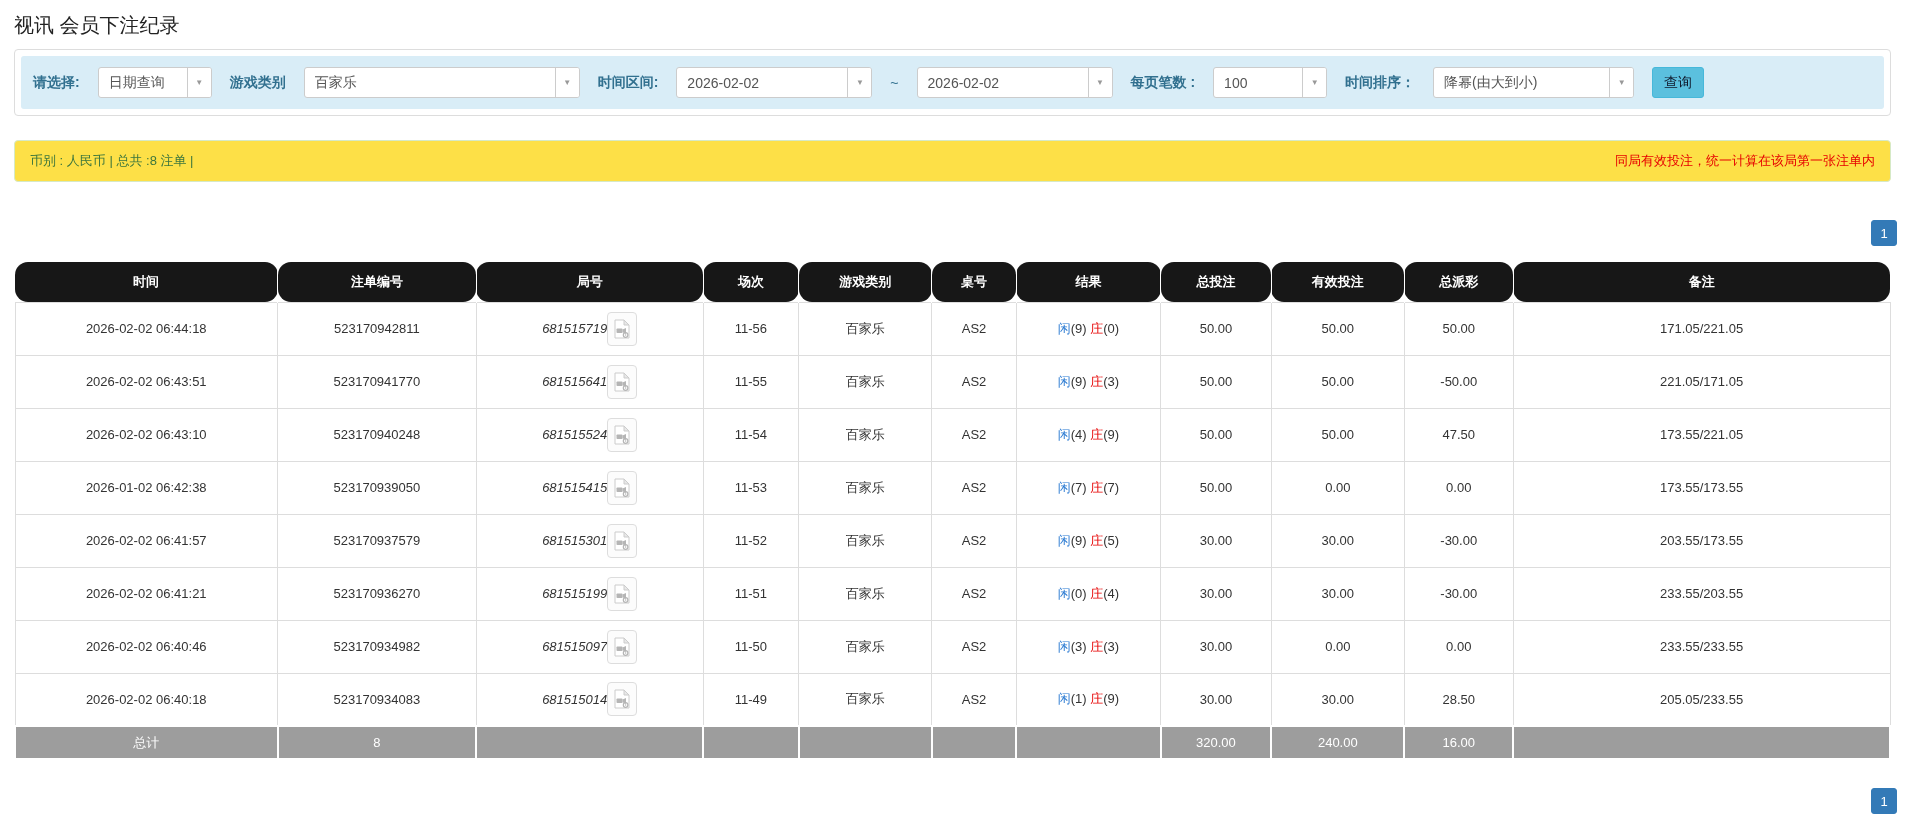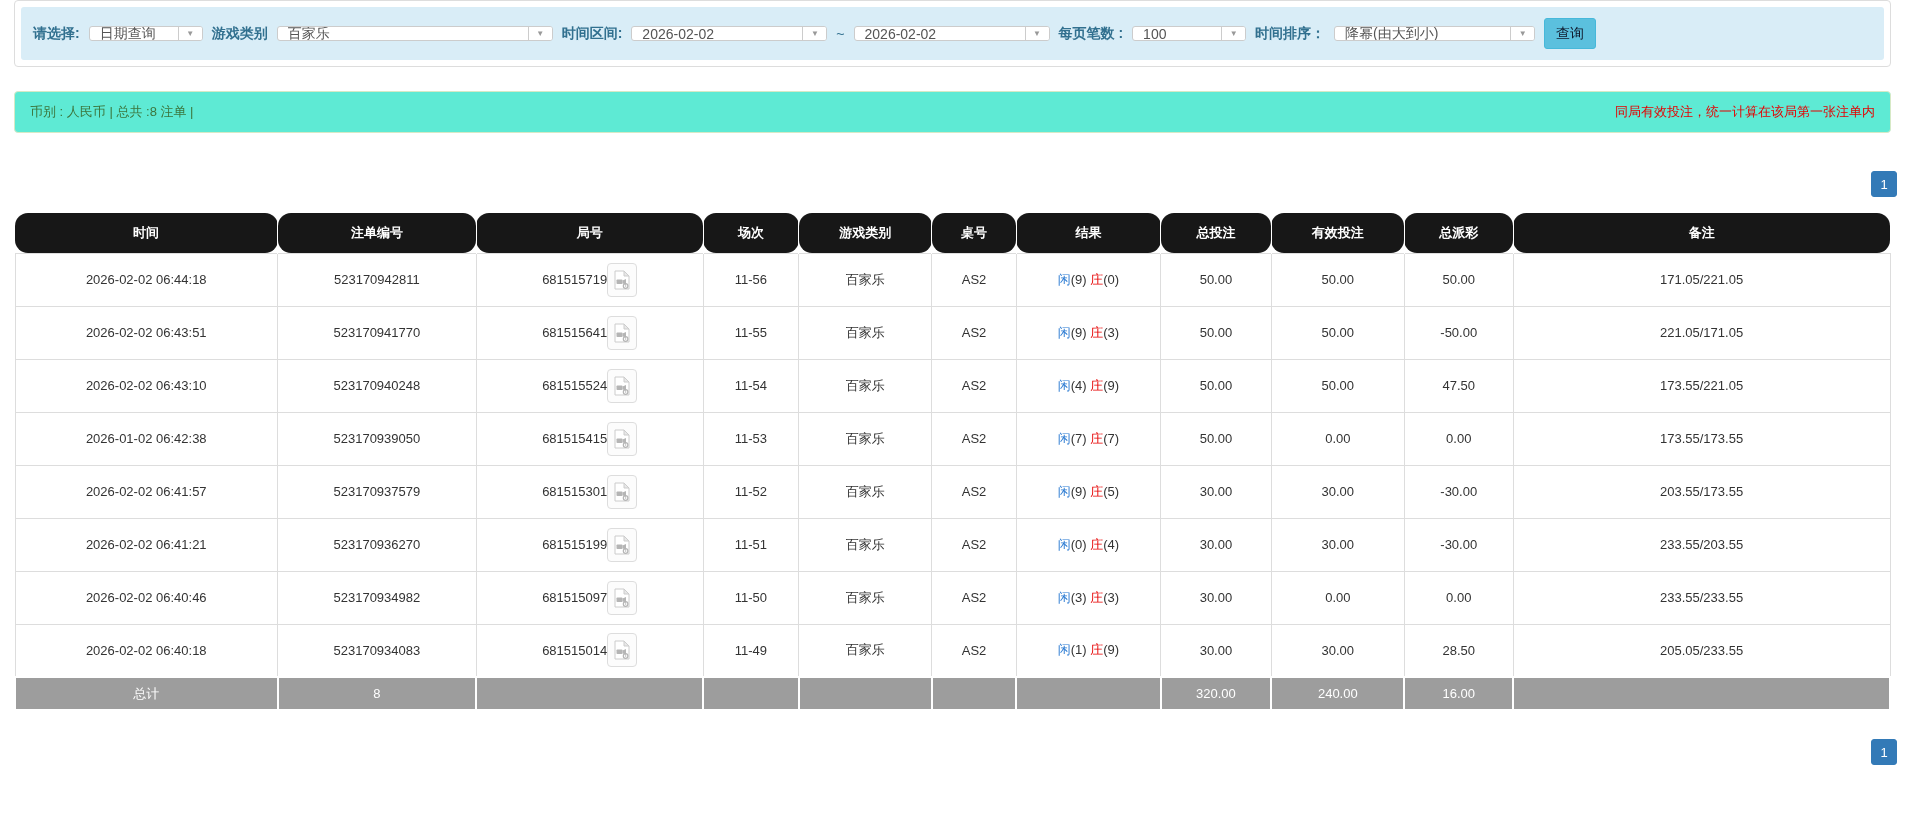--- a/index.html
+++ b/index.html
@@ -3,68 +3,69 @@
 <meta charset="utf-8">
 <style>
   * { box-sizing: border-box; margin: 0; padding: 0; }
   html,body { width:1905px; height:826px; overflow:hidden; background:#fff;
     font-family:"Liberation Sans","DejaVu Sans",sans-serif; }
   .page { width:1905px; height:826px; overflow:hidden; position:relative; }
 
   h1.title { font-size:20px; font-weight:500; color:#222; margin:12px 14px 10px; }
 
   .filter-panel { margin:0 14px; border:1px solid #ddd; border-radius:4px; padding:6px; background:#fff; }
-  .filter-bar { background:#d9edf7; border-radius:3px; padding:11px 12px; display:flex; align-items:center; gap:9px; }
+  .filter-bar { background:#d9edf7; border-radius:3px; padding:11px 12px; display:flex; align-items:center; gap:18px; }
   .f-label { color:#31708f; font-weight:bold; font-size:14px; white-space:nowrap; }
   .tilde { color:#31708f; font-size:14px; }
-  .combo { display:inline-flex; align-items:stretch; height:15px; background:#fff;
+  .combo { display:inline-flex; align-items:stretch; height:31px; background:#fff;
            border:1px solid #ccc; border-radius:3px; overflow:hidden; cursor:pointer; }
   .combo .val { padding:0 10px; display:flex; align-items:center; font-size:14px; color:#555; white-space:nowrap; }
   .combo .caret { width:24px; border-left:1px solid #ccc; display:flex; align-items:center;
                   justify-content:center; color:#999; font-size:8px; background:#fff; }
   .w-qt  .val { width:88px; }
   .w-game .val { width:250px; }
   .w-date .val { width:170px; }
   .w-pp  .val { width:88px; }
   .w-sort .val { width:175px; }
   .btn-search { height:31px; background:#5bc0de; border:1px solid #46b8da; border-radius:3px;
                 color:#0f172a; font-size:14px; padding:0 11px; cursor:pointer; }
 
-  .summary-bar { margin:24px 14px 0; background:#5eead4; border:1px solid #d6e9c6; border-radius:4px;
+  .summary-bar { margin:24px 14px 0; background:#fde047; border:1px solid #d6e9c6; border-radius:4px;
                  padding:11px 15px; display:flex; justify-content:space-between; align-items:center; }
   .summary-left { color:#3c763d; font-size:13px; }
   .summary-right { color:#e60000; font-size:13px; }
 
   .pager-row { margin:38px 8px 0; display:flex; justify-content:flex-end; }
   .pager-row.bottom { margin-top:28px; }
   .page-box { min-width:26px; height:26px; background:#337ab7; border:1px solid #337ab7; border-radius:3px;
               color:#fff; font-size:13px; display:flex; align-items:center; justify-content:center; cursor:pointer; }
 
   table.bets { width:1877px; margin:16px 14px 0; border-collapse:collapse; table-layout:fixed; }
   table.bets th { background:#171717; color:#fff; font-size:13px; font-weight:bold; height:40px;
                   text-align:center; border-right:1px solid #fff;border-radius:13px; }
   table.bets th:last-child { border-right:none; }
   table.bets td { border:1px solid #ddd; height:53px; text-align:center; font-size:13px; color:#333;
                   background:#fff; }
-  .round-wrap { display:flex; align-items:center; justify-content:center; gap:0; }
+  .round-wrap { display:flex; align-items:center; justify-content:center; gap:0;font-style:italic; }
   .video-btn { width:30px; height:34px; background:#fcfcfc; border:1px solid #ddd; border-radius:4px;
                display:inline-flex; align-items:center; justify-content:center; cursor:pointer; }
   .blue { color:#2a7ad2; }
   .neg { color:#e60000; }
   .res-p { color:#2a7ad2; }
   .res-b { color:#e60000; }
   .res-num { color:#333; }
 
   tr.grand td { background:#9d9d9d; color:#fff; border:2px solid #fff; height:33px; font-size:13px; }
 </style>
 </head>
 <body>
 
 <div class="page">
 
+  <h1 class="title">视讯 会员下注纪录</h1>
 
   <div class="filter-panel">
     <div class="filter-bar">
       <span class="f-label">请选择:</span>
       <span class="combo w-qt">
         <span class="val">日期查询</span>
         <span class="caret">▼</span>
       </span>
 
       <span class="f-label">游戏类别</span>

